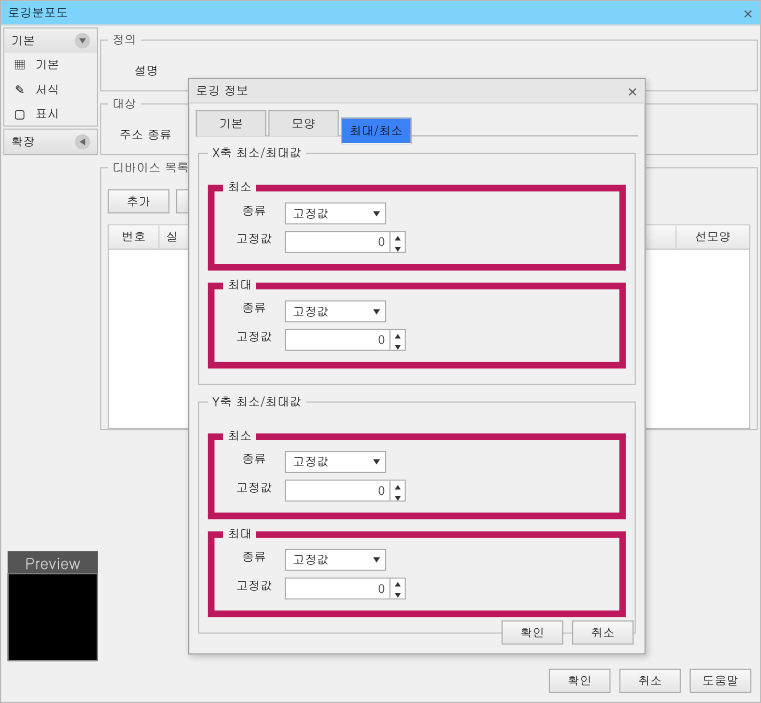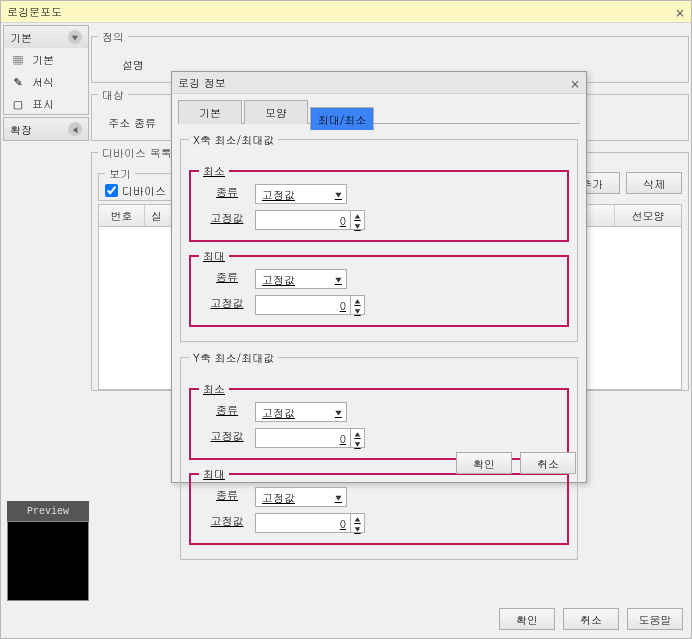--- a/index.html
+++ b/index.html
@@ -1,57 +1,57 @@
 <!DOCTYPE html>
 <html><head>
 <meta charset="utf-8">
 <style>
 * { box-sizing: border-box; margin: 0; padding: 0; font-family: "Malgun Gothic", Gulim, sans-serif; font-size: 11px; }
 body { width: 692px; height: 639px; background: #f0f0f0; position: relative; overflow: hidden; }
 
 
 .window { position: absolute; inset: 0; border: 1px solid #b7b7b7; background: #f0f0f0; }
-.title-bar { height: 22px; background: #fef9c3; display: flex; align-items: center; justify-content: space-between; padding: 0 6px; border-bottom: 1px solid #d3d3d3; }
+.title-bar { height: 22px; background: #7dd3fc; display: flex; align-items: center; justify-content: space-between; padding: 0 6px; border-bottom: 1px solid #d3d3d3; }
 .title-bar .close-x { font-size: 12px; color: #555; cursor: default; }
 
 .main-body { position: absolute; top: 22px; bottom: 0; left: 0; right: 0; }
 
 
 .sidebar { position: absolute; left: 2px; top: 2px; width: 86px; height: 100%; }
 .sidebar-section { border: 1px solid #b7b7b7; background: #e6e6e6; }
 .sidebar-header { height: 22px; display: flex; align-items: center; justify-content: space-between; padding: 0 6px; background: linear-gradient(#f0f0f0,#e0e0e0); cursor: default; }
 .sidebar-header .chev { width: 14px; height: 14px; border-radius: 50%; background: #ccc; display: flex; align-items: center; justify-content: center; font-size: 8px; color: #666; }
 .sidebar-item { height: 22px; display: flex; align-items: center; padding: 0 6px; cursor: default; }
 .sidebar-item .icn { width: 16px; height: 16px; margin-right: 6px; display:flex;align-items:center;justify-content:center;}
 .sidebar-body { background: #f0f0f0; }
 
-.preview-label { position: absolute; left: 4px; top: 476px; width: 82px; height: 20px; background: #555; color: #ddd; display: flex; align-items: center; justify-content: center; font-size: 10px; font-family: Liberation Mono, monospace; }
+.preview-label { position: absolute; left: 4px; top: 476px; width: 82px; height: 20px; background: #555; color: #ddd; display: flex; align-items: center; justify-content: center; font-size: 14px; }
 .preview-box { position: absolute; left: 4px; top: 496px; width: 82px; height: 80px; background: #000; border: 1px solid #888; }
 
 
 .content { position: absolute; left: 90px; right: 2px; top: 2px; bottom: 34px; }
 fieldset.light { border: 1px solid #bfbfbf; margin: 4px 0; padding: 8px 6px 6px 6px; }
 fieldset.light > legend { padding: 0 4px; color: #333; }
 .row { display: flex; align-items: center; height: 24px; }
 .row .lbl { width: 56px; text-align: right; padding-right: 10px; }
 
 .btn { height: 22px; min-width: 56px; border: 1px solid #adadad; background: linear-gradient(#f8f8f8,#e5e5e5); display: inline-flex; align-items: center; justify-content: center; padding: 0 10px; cursor: default; }
 
 .bottom-buttons { position: absolute; right: 8px; bottom: 8px; display: flex; gap: 8px; }
 
 
-.modal { position: absolute; left: 170px; top: 48px; width: 416px; height: 412px; background: #f0f0f0; border: 1px solid #9a9a9a; box-shadow: 2px 2px 6px rgba(0,0,0,0.2); }
+.modal { position: absolute; left: 170px; top: 48px; width: 416px; height: 524px; background: #f0f0f0; border: 1px solid #9a9a9a; box-shadow: 2px 2px 6px rgba(0,0,0,0.2); }
 .modal .title-bar { background: #e6e6e6; }
 .tabs { display: flex; height: 24px; margin: 6px 6px 0 6px; border-bottom: 1px solid #b0b0b0; }
 .tab { height: 24px; min-width: 64px; border: 1px solid #b0b0b0; border-bottom: none; margin-right: 2px; display: flex; align-items: center; justify-content: center; background: #e4e4e4; cursor: default; }
 .tab.active { background: #3b82f6; position: relative; top: 7px; border-bottom: 1px solid #f0f0f0; }
 
 .axis-group { border: 1px solid #bfbfbf; margin: 8px 8px 4px 8px; padding: 10px 8px 8px 8px; }
 .axis-group > legend { padding: 0 4px; }
-.minmax { border: 2px solid #be185d; margin: 6px 0; padding: 6px 8px 4px 8px; text-decoration: underline; }
+.minmax { border: 6px solid #be185d; margin: 6px 0; padding: 6px 8px 4px 8px; }
 .minmax > legend { padding: 0 4px; }
 
 .select-box { width: 92px; height: 20px; border: 1px solid #adadad; background: #fff; display: flex; align-items: center; justify-content: space-between; padding: 0 4px 0 6px; cursor: default; }
 .select-box .caret { font-size: 8px; color: #333; }
 .spinner { width: 110px; height: 20px; border: 1px solid #adadad; background: #fff; display: flex; align-items: center; }
 .spinner .val { flex:1; text-align: right; padding-right: 4px; }
 .spinner .arrows { width: 14px; height: 100%; border-left: 1px solid #adadad; display: flex; flex-direction: column; }
 .spinner .arrows div { flex:1; display:flex;align-items:center;justify-content:center; font-size:7px; color:#333; }
 
 .field-row { display: flex; height: 26px; }
@@ -117,27 +117,20 @@
       <fieldset class="light">
         <legend>대상</legend>
         <div class="row">
           <span class="lbl" style="width:68px">주소 종류</span>
         </div>
       </fieldset>
 
       <fieldset class="light" style="padding-bottom:0">
         <legend>디바이스 목록</legend>
         <div style="display:flex;align-items:center;justify-content:space-between;height:30px;">
-          <fieldset class="light" style="padding:2px 6px;margin:0;min-width:90px;">
-            <legend>보기</legend>
-            <label class="device-check">
-              <input type="checkbox" checked="" style="">
-              <span>디바이스</span>
-            </label>
-          </fieldset>
           <div style="display:flex;gap:6px;">
             <div class="btn">
                 <span>추가</span>
               </div>
             <div class="btn">
                 <span>삭제</span>
               </div>
           </div>
         </div>
         <div style="margin-top:6px;border:1px solid #bfbfbf;height:186px;background:#fff;">

